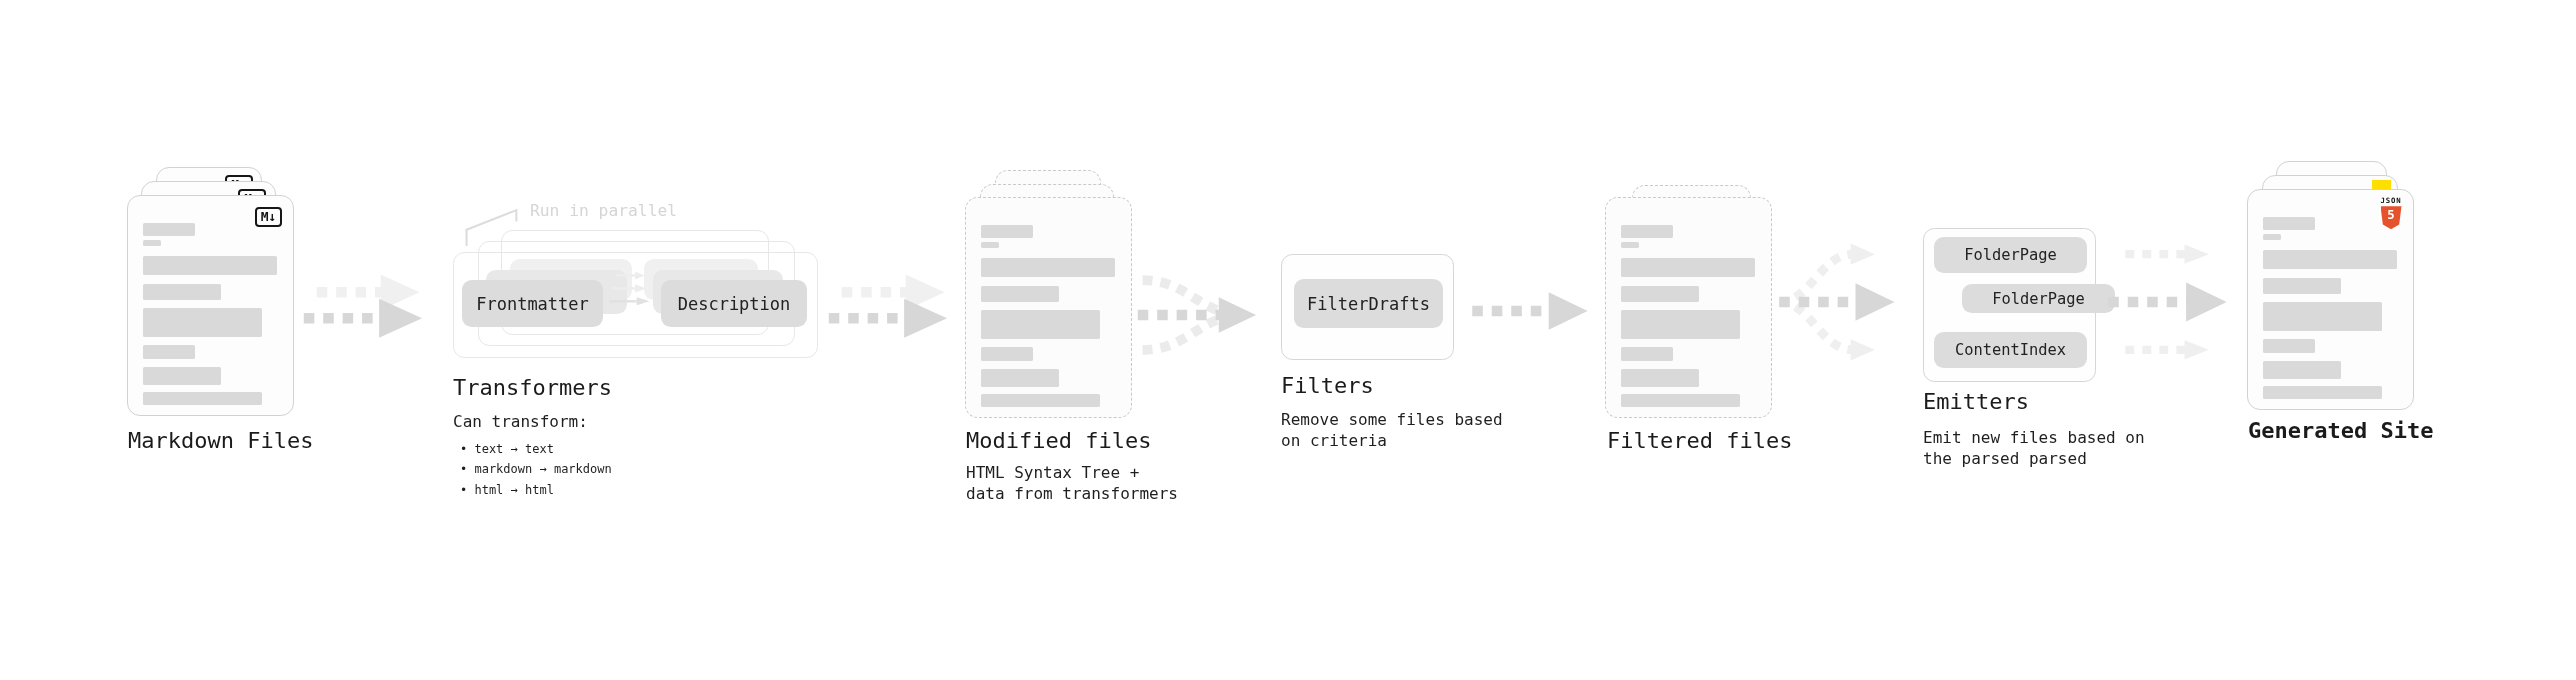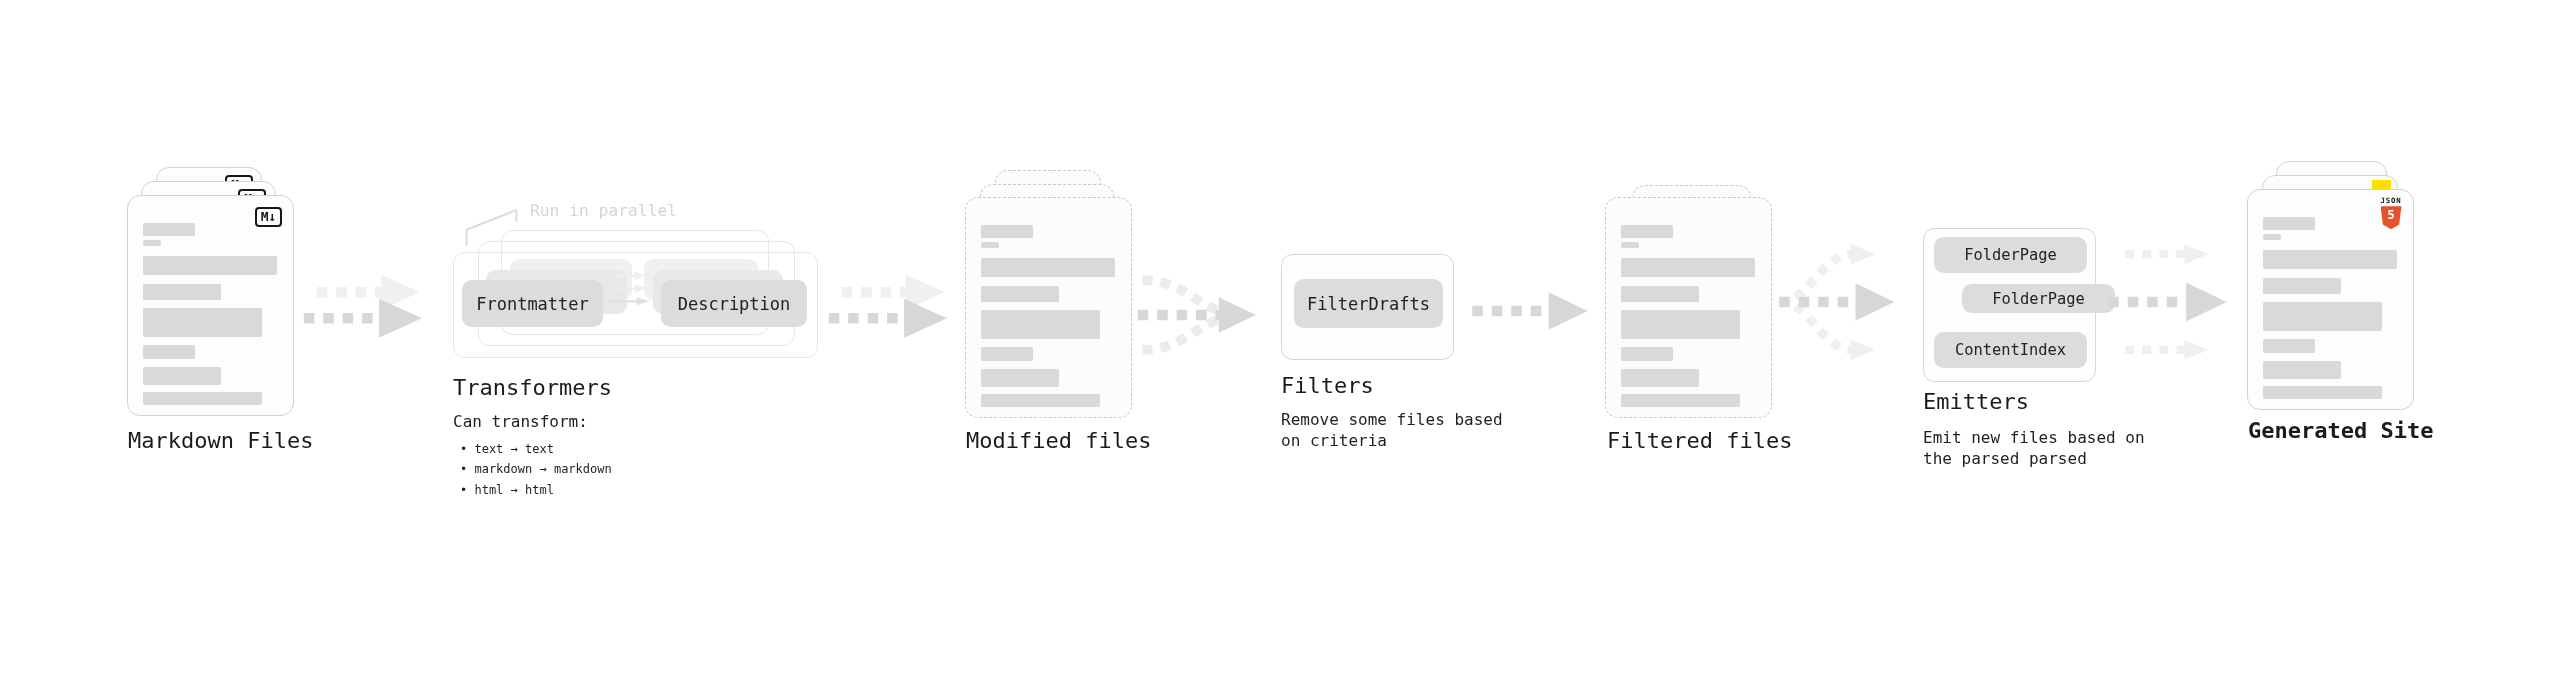--- a/index.html
+++ b/index.html
@@ -138,20 +138,24 @@
         <div class="bar" style="width: 18px; height: 5.7px; margin-top: 4.1px;"></div>
         <div class="bar" style="width: 134px; height: 19.5px; margin-top: 9.8px;"></div>
         <div class="bar" style="width: 78px; height: 16.3px; margin-top: 9px;"></div>
         <div class="bar" style="width: 119px; height: 29px; margin-top: 8.1px;"></div>
         <div class="bar" style="width: 52px; height: 14.6px; margin-top: 7.3px;"></div>
         <div class="bar" style="width: 78px; height: 18px; margin-top: 7.3px;"></div>
         <div class="bar" style="width: 119px; height: 13px; margin-top: 7.3px;"></div>
       </div>
   </div>
   <div class="abs stage-label" style="left:966px;top:428px;">Modified files</div>
+  <div class="abs stage-desc" style="left:966px;top:462px;">
+    <div>HTML Syntax Tree +</div>
+    <div>data from transformers</div>
+  </div>
 
   <svg class="abs" style="left:1136px;top:268px;" width="138" height="94" viewBox="0 0 170 116">
     <path d="M8,15 C55,15 72,44 106,54" stroke="#ebebeb" stroke-width="12" stroke-dasharray="12 10" fill="none"></path>
     <path d="M8,101 C55,101 72,72 106,62" stroke="#ebebeb" stroke-width="12" stroke-dasharray="12 10" fill="none"></path>
     <line x1="2" y1="58" x2="104" y2="58" stroke="#d7d7d7" stroke-width="13" stroke-dasharray="13 11"></line>
     <polygon points="102,36 102,80 148,58" fill="#d7d7d7"></polygon>
   </svg>
 
   <div class="tool-box" style="left:1281px;top:254px;width:173px;height:106px;"></div>
   <div class="pill" style="left:1294px;top:279px;width:149px;height:49px;">

